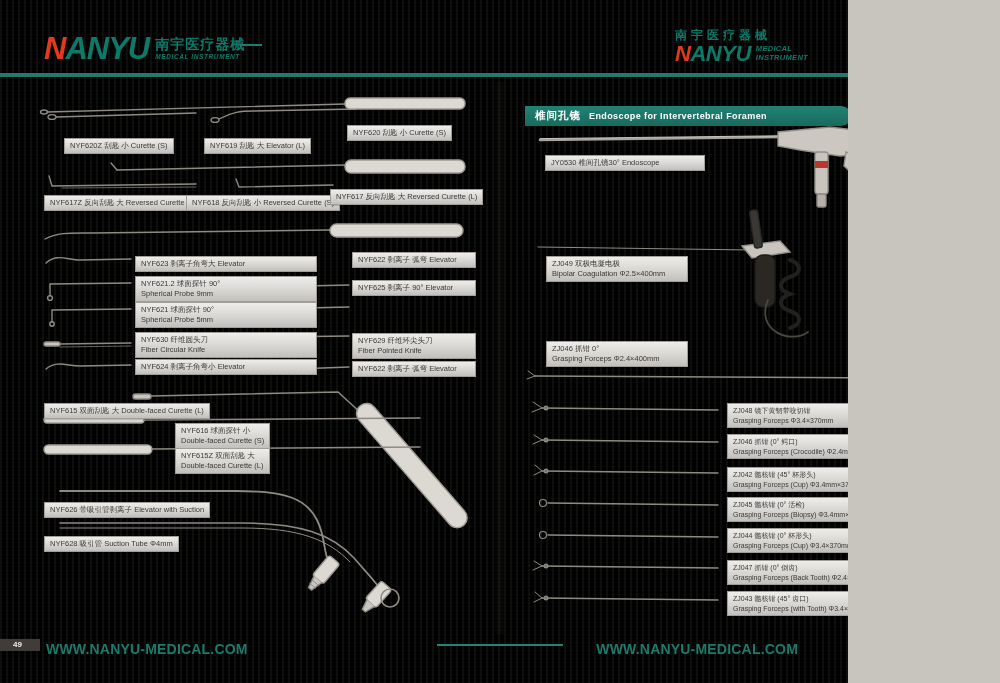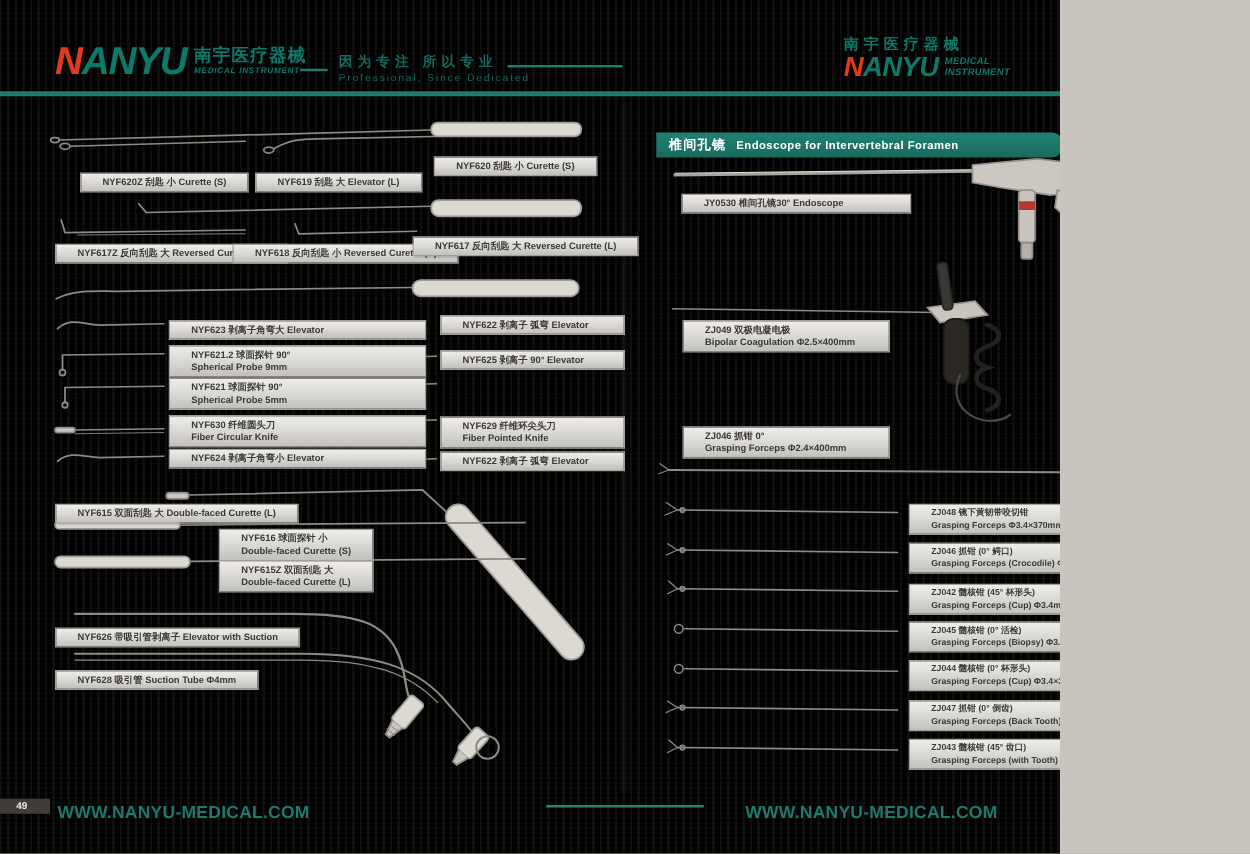--- a/index.html
+++ b/index.html
@@ -42,21 +42,21 @@
   .section-bar{position:absolute;left:525px;top:106px;width:316px;height:20px;z-index:3;
     background:linear-gradient(180deg,#218273,#186a5d);border-radius:0 11px 11px 0;
     display:flex;align-items:center;padding-left:10px;gap:8px;color:#fff;box-shadow:0 1px 2px rgba(0,0,0,.25);}
   .sb-cn{font-size:10.5px;font-weight:bold;letter-spacing:1px;}
   .sb-en{font-size:9px;font-weight:bold;letter-spacing:.4px;}
 
   
   .lb{position:absolute;z-index:4;
     background:linear-gradient(180deg,#eeedea 0%,#d8d6d2 55%,#c2c0bc 100%);
     border:1px solid #a29e97;box-shadow:1px 1px 1px rgba(0,0,0,.14);
-    color:#3b3936;font-size:7.5px;line-height:10px;padding:2px 17px;white-space:nowrap;font-weight:bold;}
+    color:#3b3936;font-size:7.5px;line-height:10px;padding:2px 5px;white-space:nowrap;}
   .lb span{display:block;}
   .lb.sm{font-size:7px;line-height:9.5px;min-width:148px;}
 
   
   .art{position:absolute;left:0;top:0;z-index:2;}
 
   
   .f-rule{position:absolute;top:644px;height:2px;background:#2a8173;z-index:3;}
   .f-rule.l{left:437px;width:63px;}
   .f-rule.r{left:500px;width:63px;}
@@ -76,27 +76,20 @@
   <div class="logo-left">
     <div class="nanyu-big"><span class="red">N</span><span>ANYU</span></div>
     <div class="logo-left-col">
       <span class="logo-cn">南宇医疗器械</span>
       <span class="logo-sub">MEDICAL  INSTRUMENT</span>
     </div>
   </div>
 
   <div class="tagline">
     <span class="tl-dash"></span>
-    <div class="tl-col">
-      <div class="tl-cn-row">
-        <span class="tl-cn">因为专注 所以专业</span>
-        <span class="tl-line"></span>
-      </div>
-      <span class="tl-en">Professional, Since Dedicated</span>
-    </div>
   </div>
 
   <div class="logo-right">
     <div class="lr-cn">南宇医疗器械</div>
     <div class="lr-row">
       <div class="lr-name"><span class="red">N</span><span>ANYU</span></div>
       <div class="lr-sub">
         <span>MEDICAL</span>
         <span>INSTRUMENT</span>
       </div>

